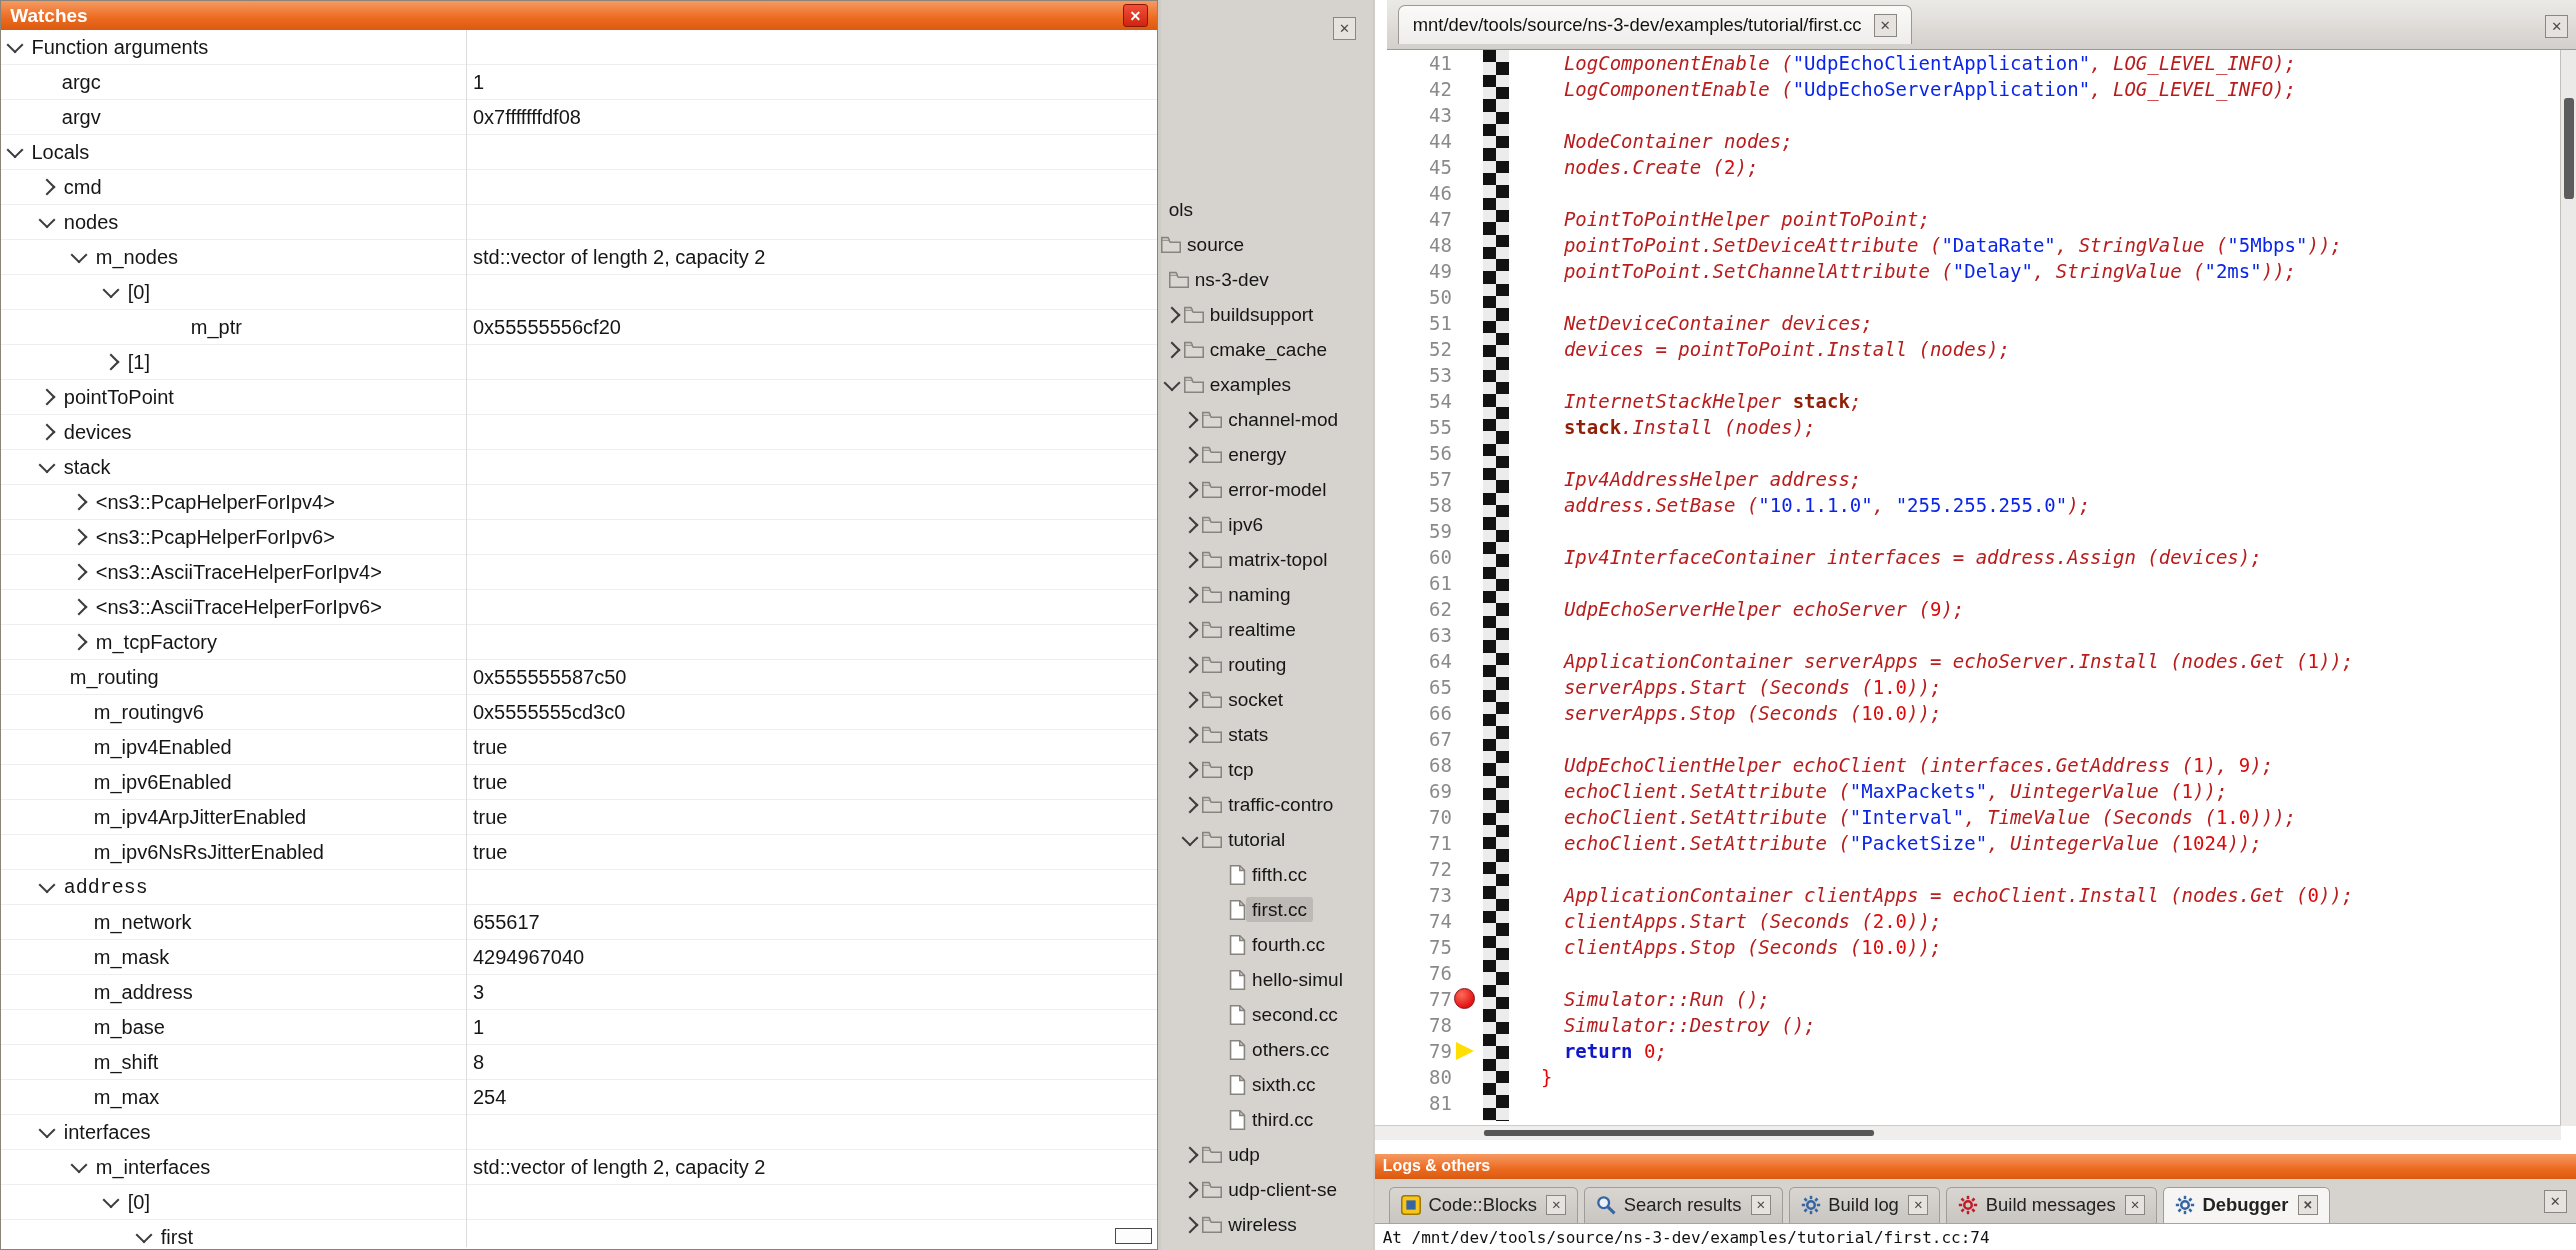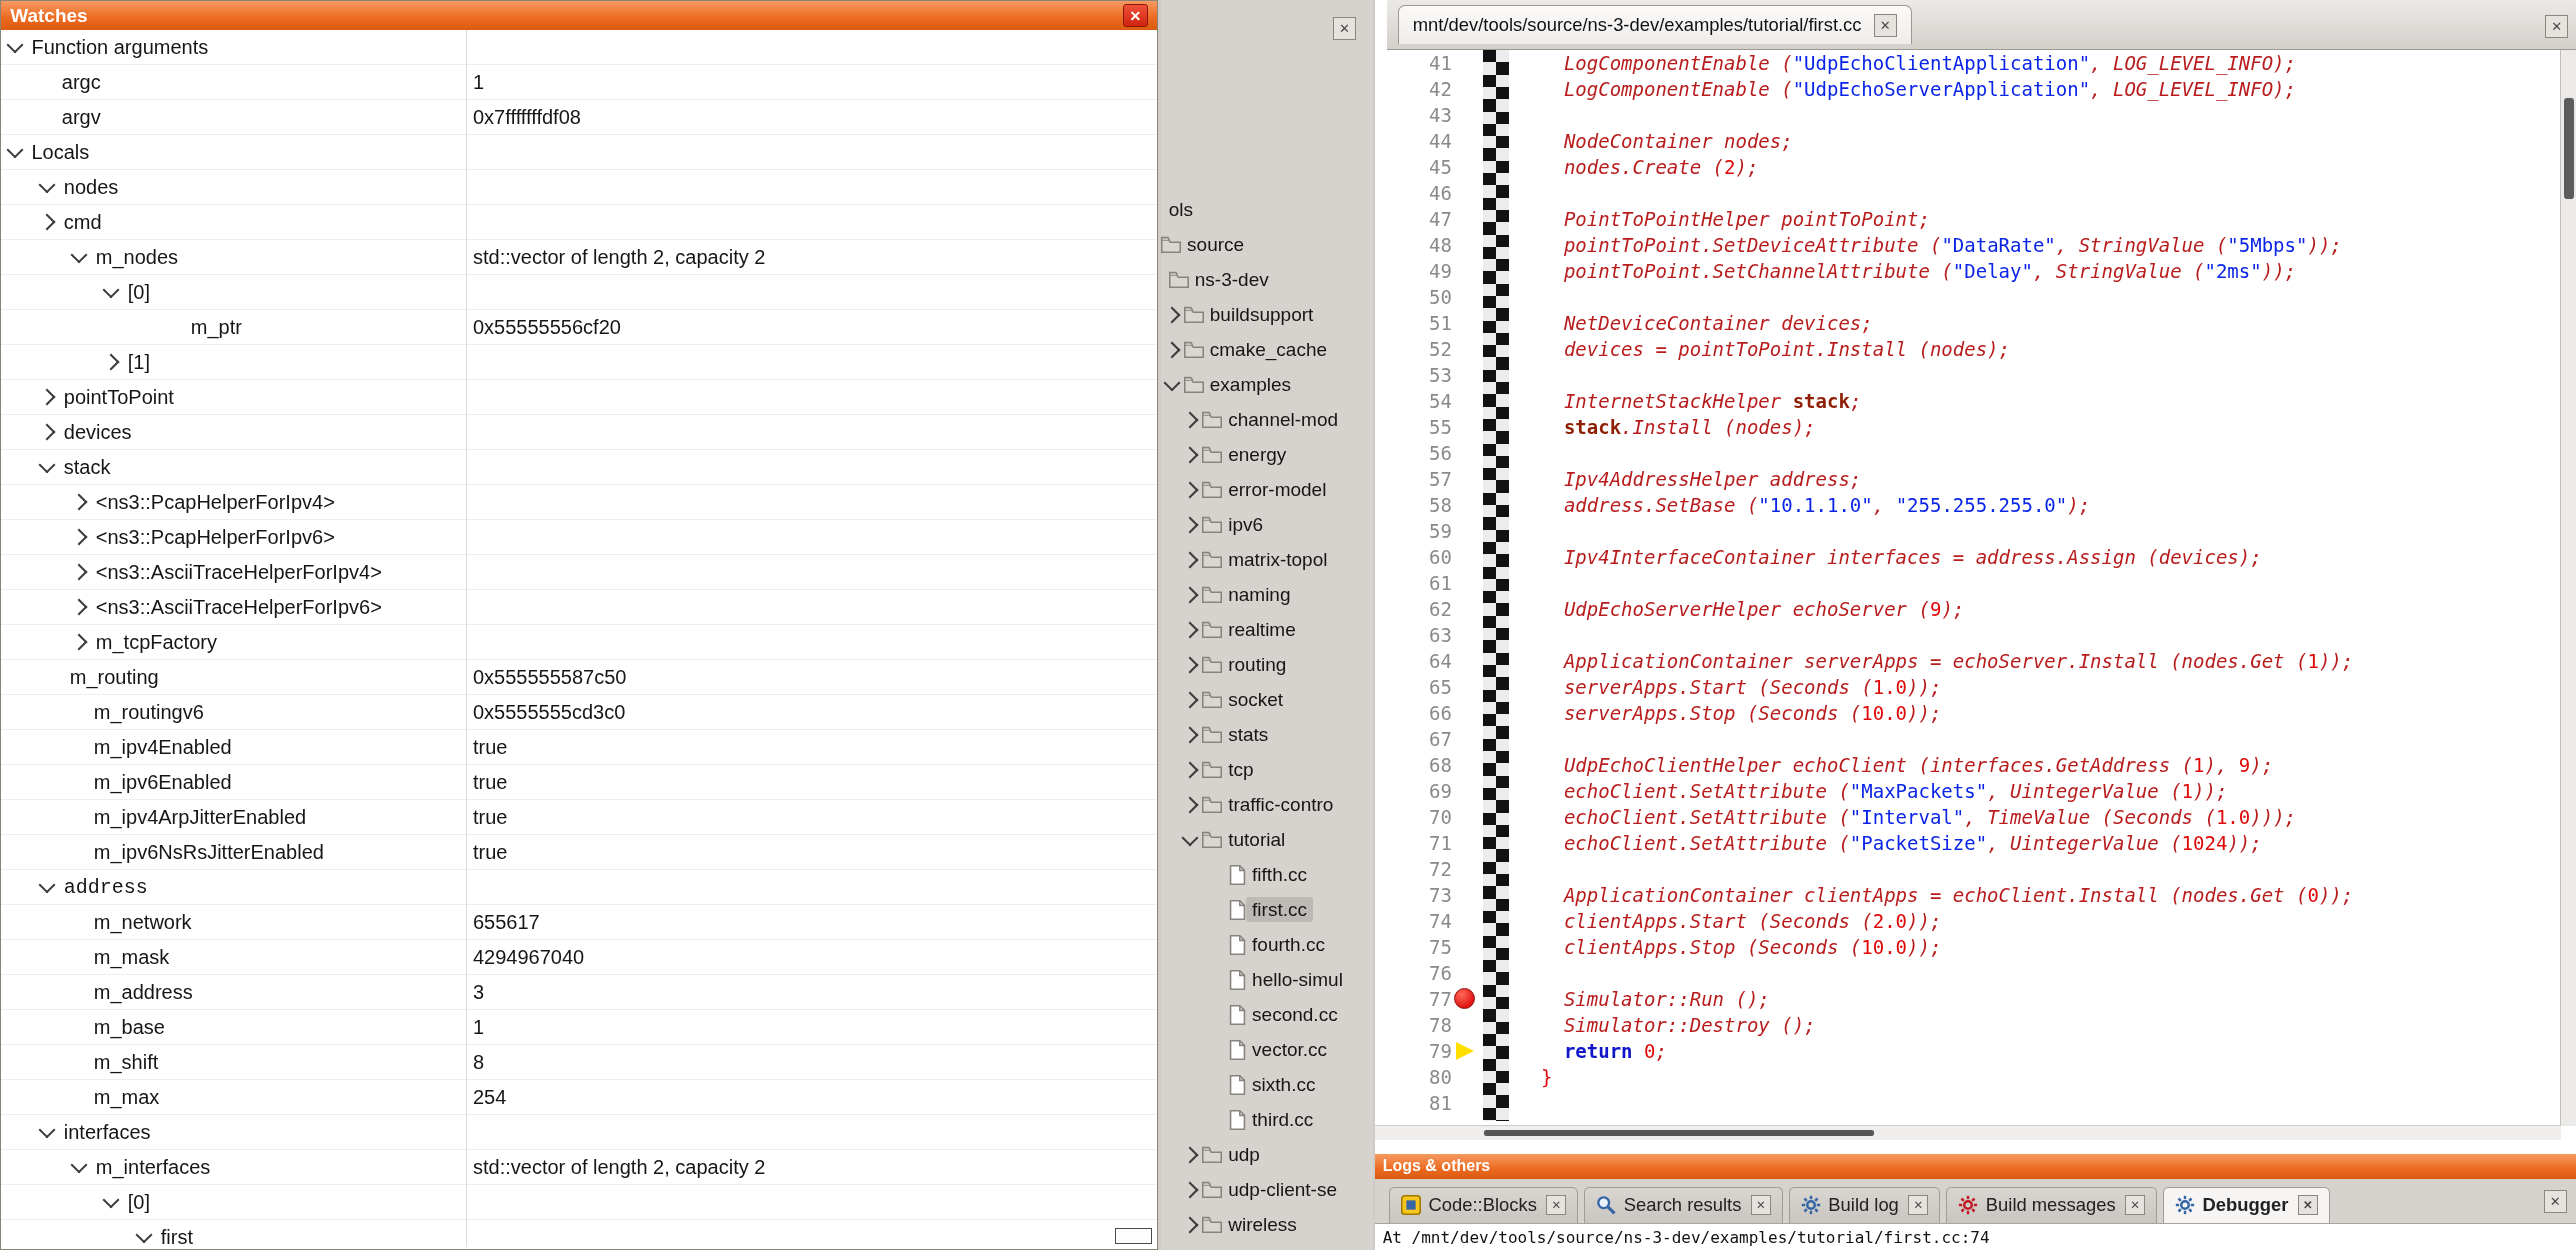--- a/index.html
+++ b/index.html
@@ -110,26 +110,26 @@
       <div class="w-row" style="padding-left: 40px;">
         <span class="chev none"></span>
         <span class="w-lab">argv</span>
         <span class="w-val">0x7fffffffdf08</span>
       </div>
       <div class="w-row" style="padding-left: 7.7px;">
         <span class="chev exp"></span>
         <span class="w-lab">Locals</span>
       </div>
       <div class="w-row" style="padding-left: 40px;">
+        <span class="chev col"></span>
+        <span class="w-lab">cmd</span>
+      </div>
+      <div class="w-row" style="padding-left: 40px;">
         <span class="chev exp"></span>
         <span class="w-lab">nodes</span>
-      </div>
-      <div class="w-row" style="padding-left: 40px;">
-        <span class="chev col"></span>
-        <span class="w-lab">cmd</span>
       </div>
       <div class="w-row" style="padding-left: 72px;">
         <span class="chev exp"></span>
         <span class="w-lab">m_nodes</span>
         <span class="w-val">std::vector of length 2, capacity 2</span>
       </div>
       <div class="w-row" style="padding-left: 104px;">
         <span class="chev exp"></span>
         <span class="w-lab">[0]</span>
       </div>
@@ -493,21 +493,21 @@
         </span>
         <span class="p-lab">second.cc</span>
       </div>
       <div class="p-row" style="padding-left: 68px;">
         <span class="tree-icon">
           <svg width="17" height="20" viewBox="0 0 22 26">
             <path d="M2 1h12l6 6v18H2z" fill="#ffffff" stroke="#87837f" stroke-width="2"></path>
             <path d="M14 1v6h6" fill="none" stroke="#87837f" stroke-width="2"></path>
           </svg>
         </span>
-        <span class="p-lab">vector.cc</span>
+        <span class="p-lab">others.cc</span>
       </div>
       <div class="p-row" style="padding-left: 68px;">
         <span class="tree-icon">
           <svg width="17" height="20" viewBox="0 0 22 26">
             <path d="M2 1h12l6 6v18H2z" fill="#ffffff" stroke="#87837f" stroke-width="2"></path>
             <path d="M14 1v6h6" fill="none" stroke="#87837f" stroke-width="2"></path>
           </svg>
         </span>
         <span class="p-lab">sixth.cc</span>
       </div>

